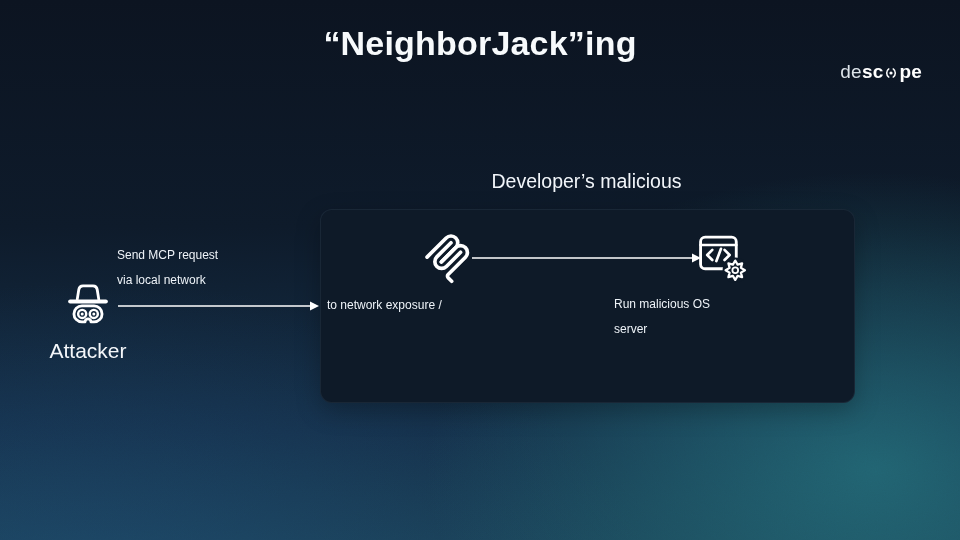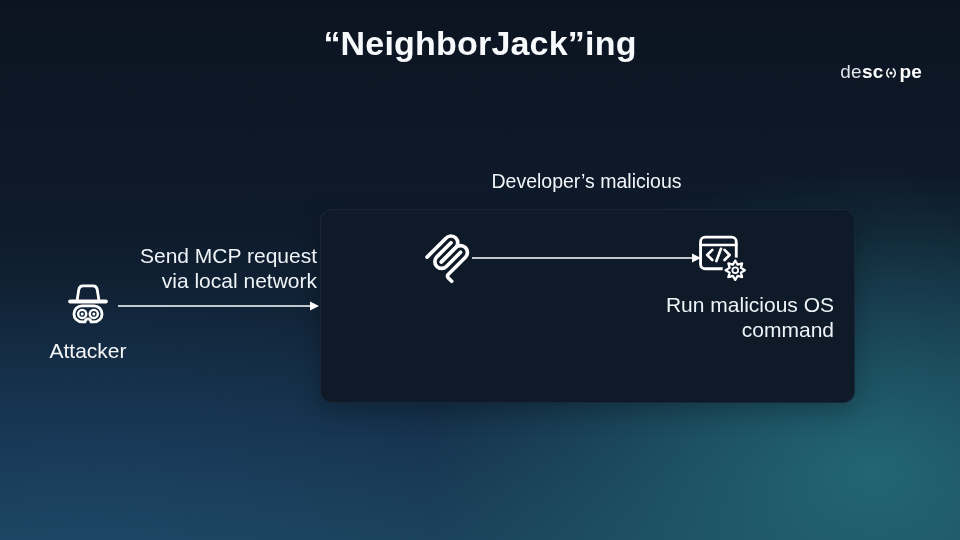--- a/index.html
+++ b/index.html
@@ -30,21 +30,21 @@
     position:absolute;left:320px;top:170px;width:533px;text-align:center;
     font-size:19.5px;font-weight:400;color:#f2f6fa;
   }
   .dev-box{
     position:absolute;left:320px;top:209px;width:533px;height:192px;
     background:#0e1a28;border:1px solid rgba(130,160,190,0.10);border-radius:12px;
     box-shadow:0 8px 24px rgba(0,0,0,0.25);
   }
   .icon-abs{position:absolute;display:block;}
   .caption{
-    position:absolute;text-align:right;font-size:21px;line-height:25px;color:#eef3f8;
+    position:absolute;text-align:left;font-size:12px;line-height:25px;color:#eef3f8;
   }
   .arrow{position:absolute;}
   .attacker-label{
     position:absolute;left:18px;top:339px;width:140px;text-align:center;
     font-size:21px;font-weight:500;color:#f4f7fa;
   }
 </style>
 </head>
 <body>
 
@@ -112,18 +112,19 @@
     <line x1="3.5" y1="12.7" x2="38.5" y2="12.7" stroke-width="2.6"></line>
     <polyline points="15,17.5 10,22.5 15,27.5" stroke-width="2.6"></polyline>
     <line x1="19" y1="28.5" x2="23.5" y2="16.5" stroke-width="2.6"></line>
     <polyline points="27,17.5 32,22.5 27,27.5" stroke-width="2.6"></polyline>
     <circle cx="37.5" cy="37.5" r="12.4" fill="#0e1a28" stroke="none"></circle>
     <path d="M47,37.5 L43.04,39.8 L44.22,44.22 L39.8,43.04 L37.5,47 L35.2,43.04 L30.78,44.22 L31.96,39.8 L28,37.5 L31.96,35.2 L30.78,30.78 L35.2,31.96 L37.5,28 L39.8,31.96 L44.22,30.78 L43.04,35.2 Z" fill="#0e1a28" stroke-width="2.2"></path>
     <circle cx="37.5" cy="37.5" r="2.8" stroke-width="1.8"></circle>
   </svg>
 
   <div class="caption" style="left:327px;top:293px;width:240px;">
+    <div>to network exposure /</div>
   </div>
   <div class="caption" style="left:614px;top:292px;width:220px;">
     <div>Run malicious OS</div>
-    <div>command</div>
+    <div>server</div>
   </div>
 </div>
 
 </body></html>

